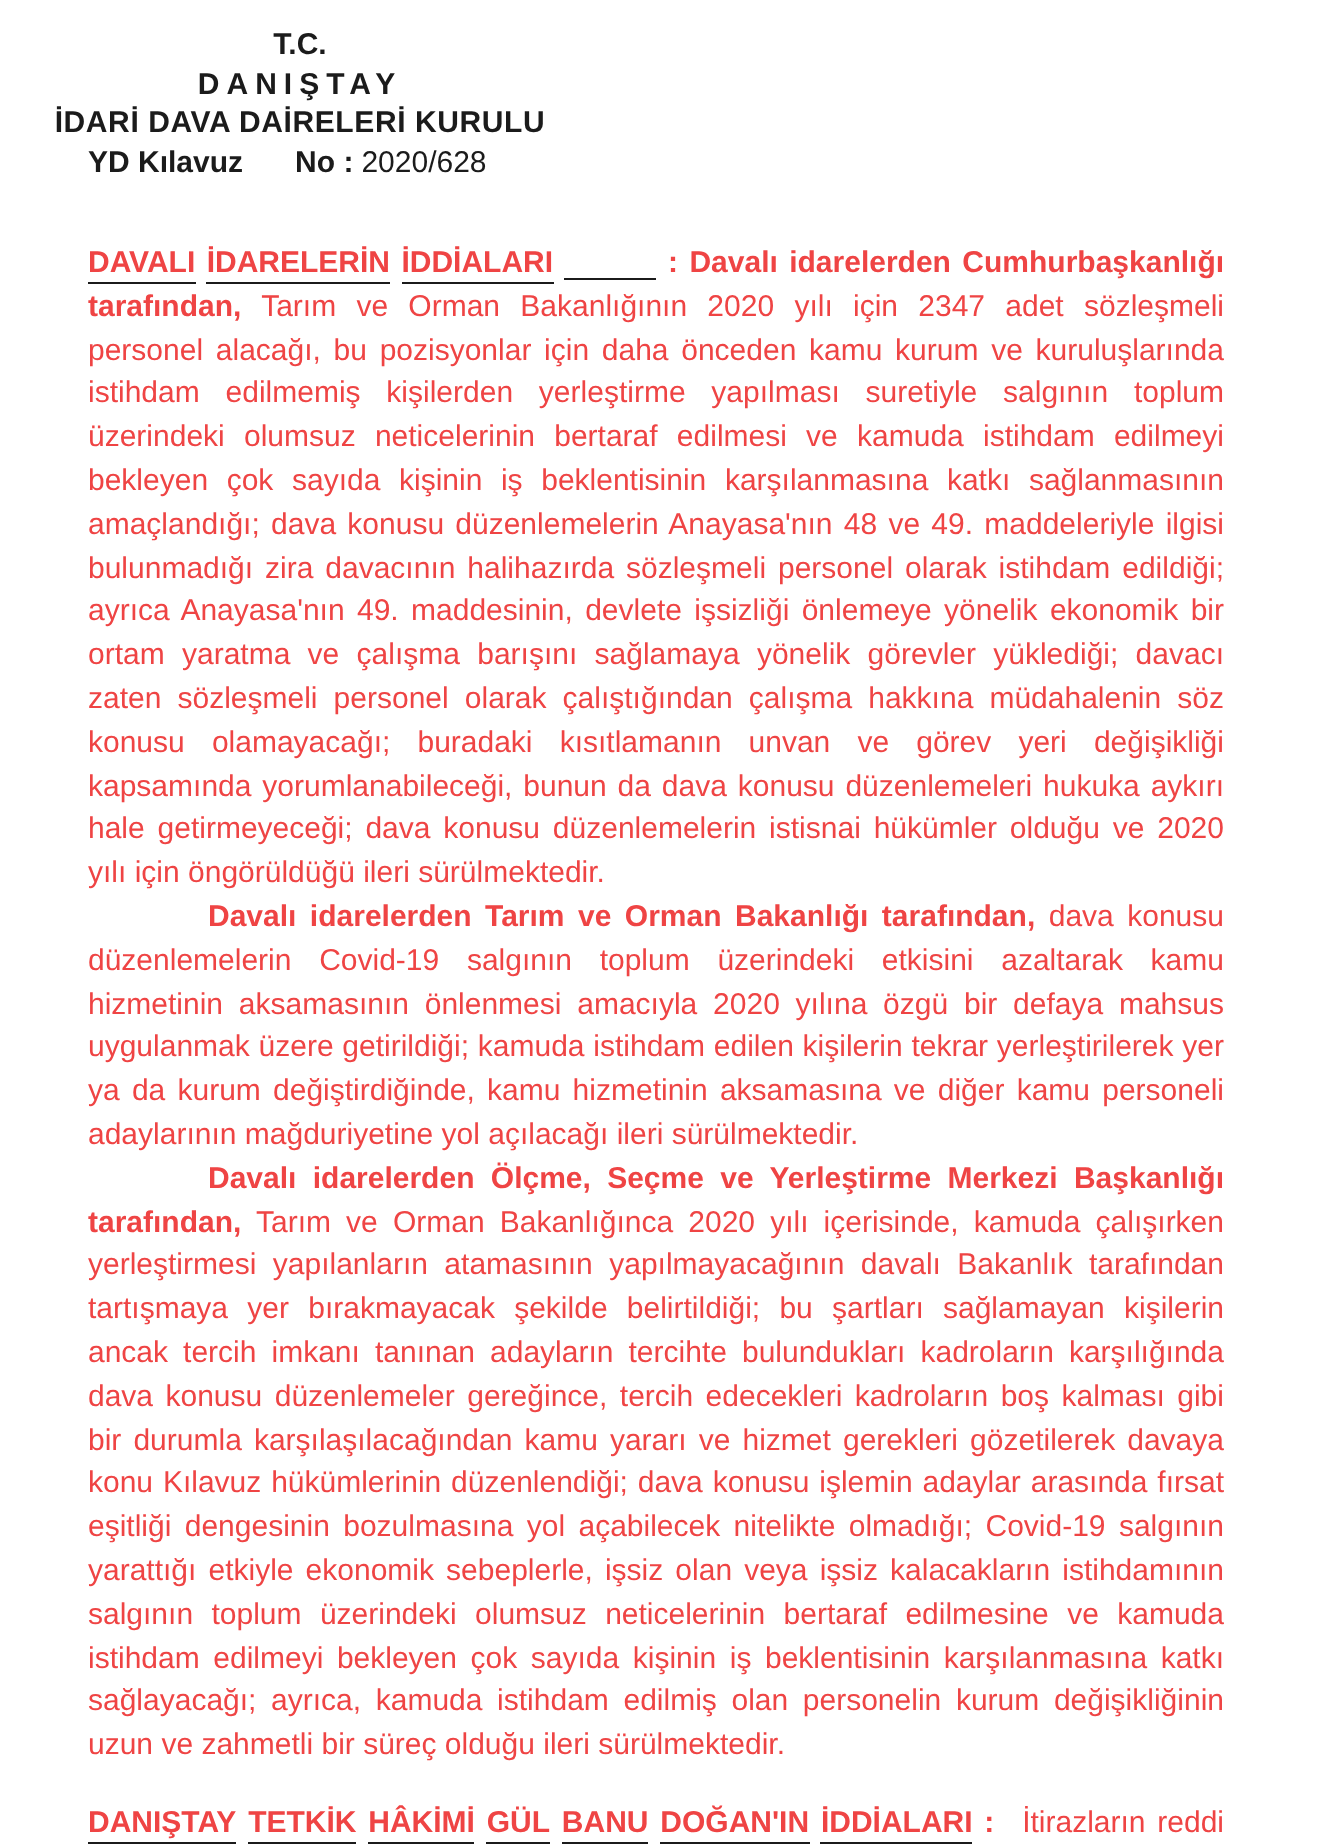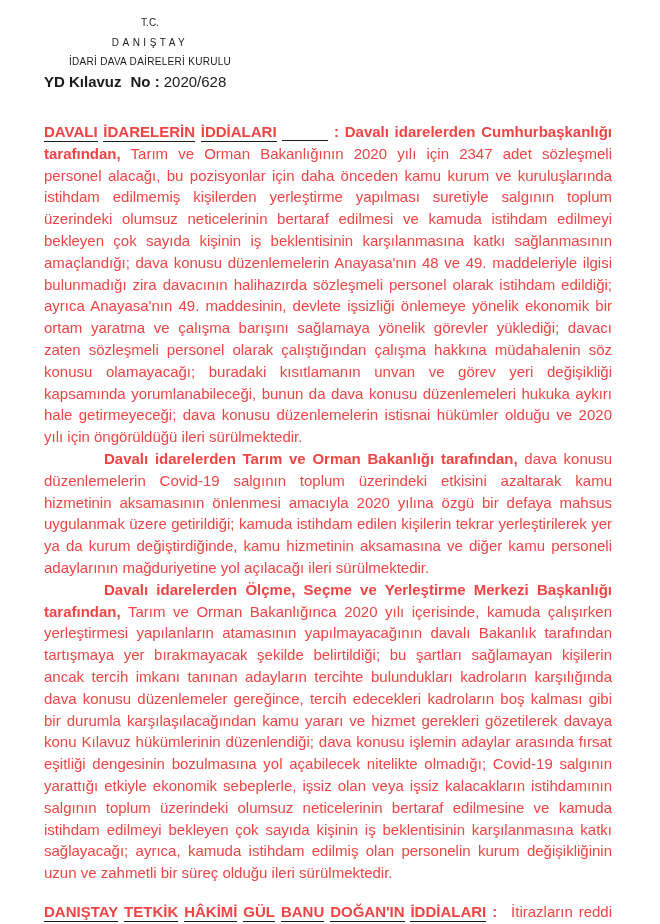--- a/index.html
+++ b/index.html
@@ -17,35 +17,35 @@
     box-sizing: border-box;
     padding-top: 13px;
     overflow: hidden;
   }
   
   .header-center {
     width: 300px;
     text-align: center;
   }
   .hline {
-    font-weight: normal;
-    font-size: 10px;
+    font-weight: bold;
+    font-size: 15px;
     line-height: 19.5px;
     white-space: nowrap;
   }
   .hline.court-name { letter-spacing: 3.5px; }
   .hline.court-board { letter-spacing: 0.3px; }
   .case-line {
     margin-left: 44px;
     font-size: 15px;
     line-height: 19.5px;
     font-weight: bold;
     white-space: nowrap;
   }
-  .case-line .case-no-label { margin-left: 9px; }
+  .case-line .case-no-label { margin-left: 26px; }
   .case-line .case-no-value { font-weight: normal; margin-left: 4px; }
   
   .doc-body {
     margin: 30px 48px 0 44px;
   }
   .para {
     margin: 0;
     font-size: 15px;
     line-height: 21.8px;
     text-align: justify;

